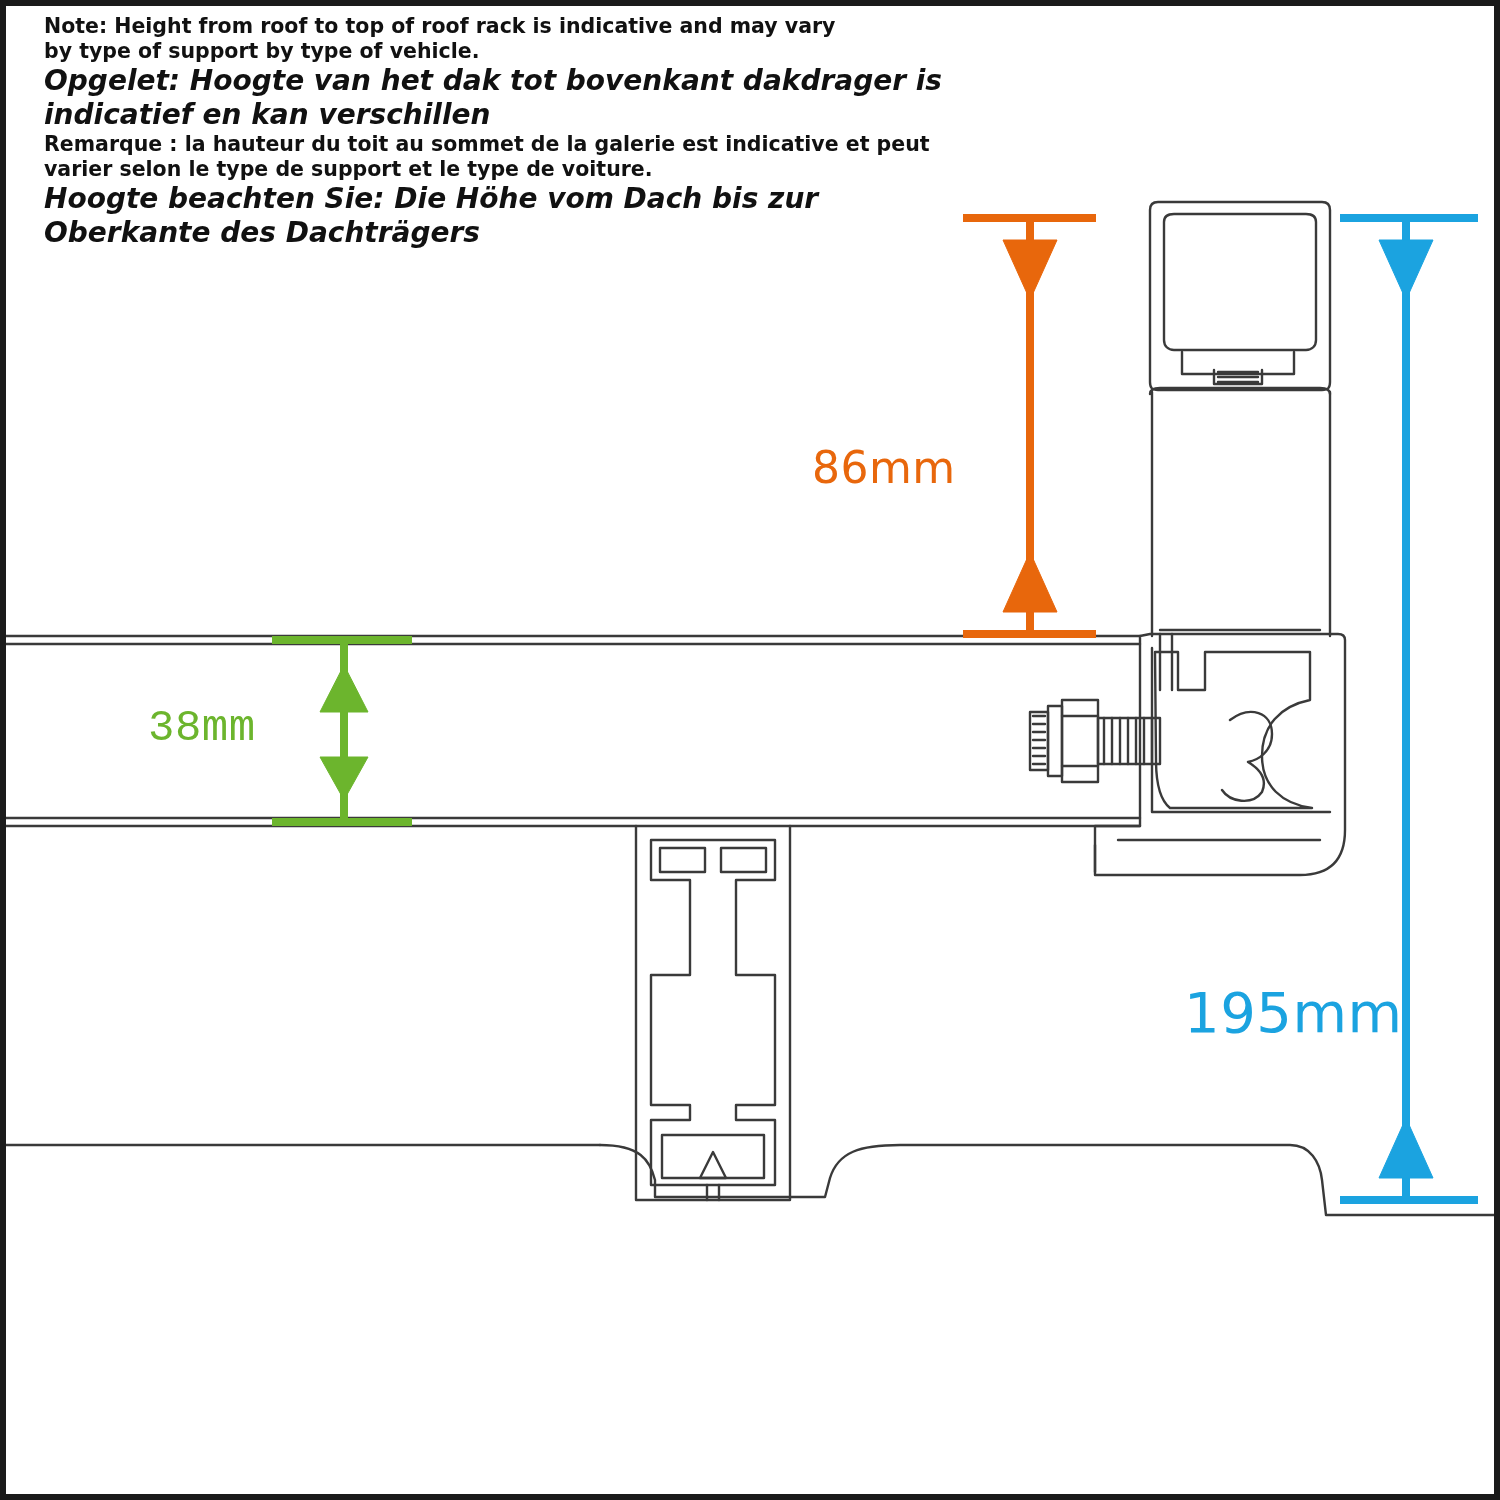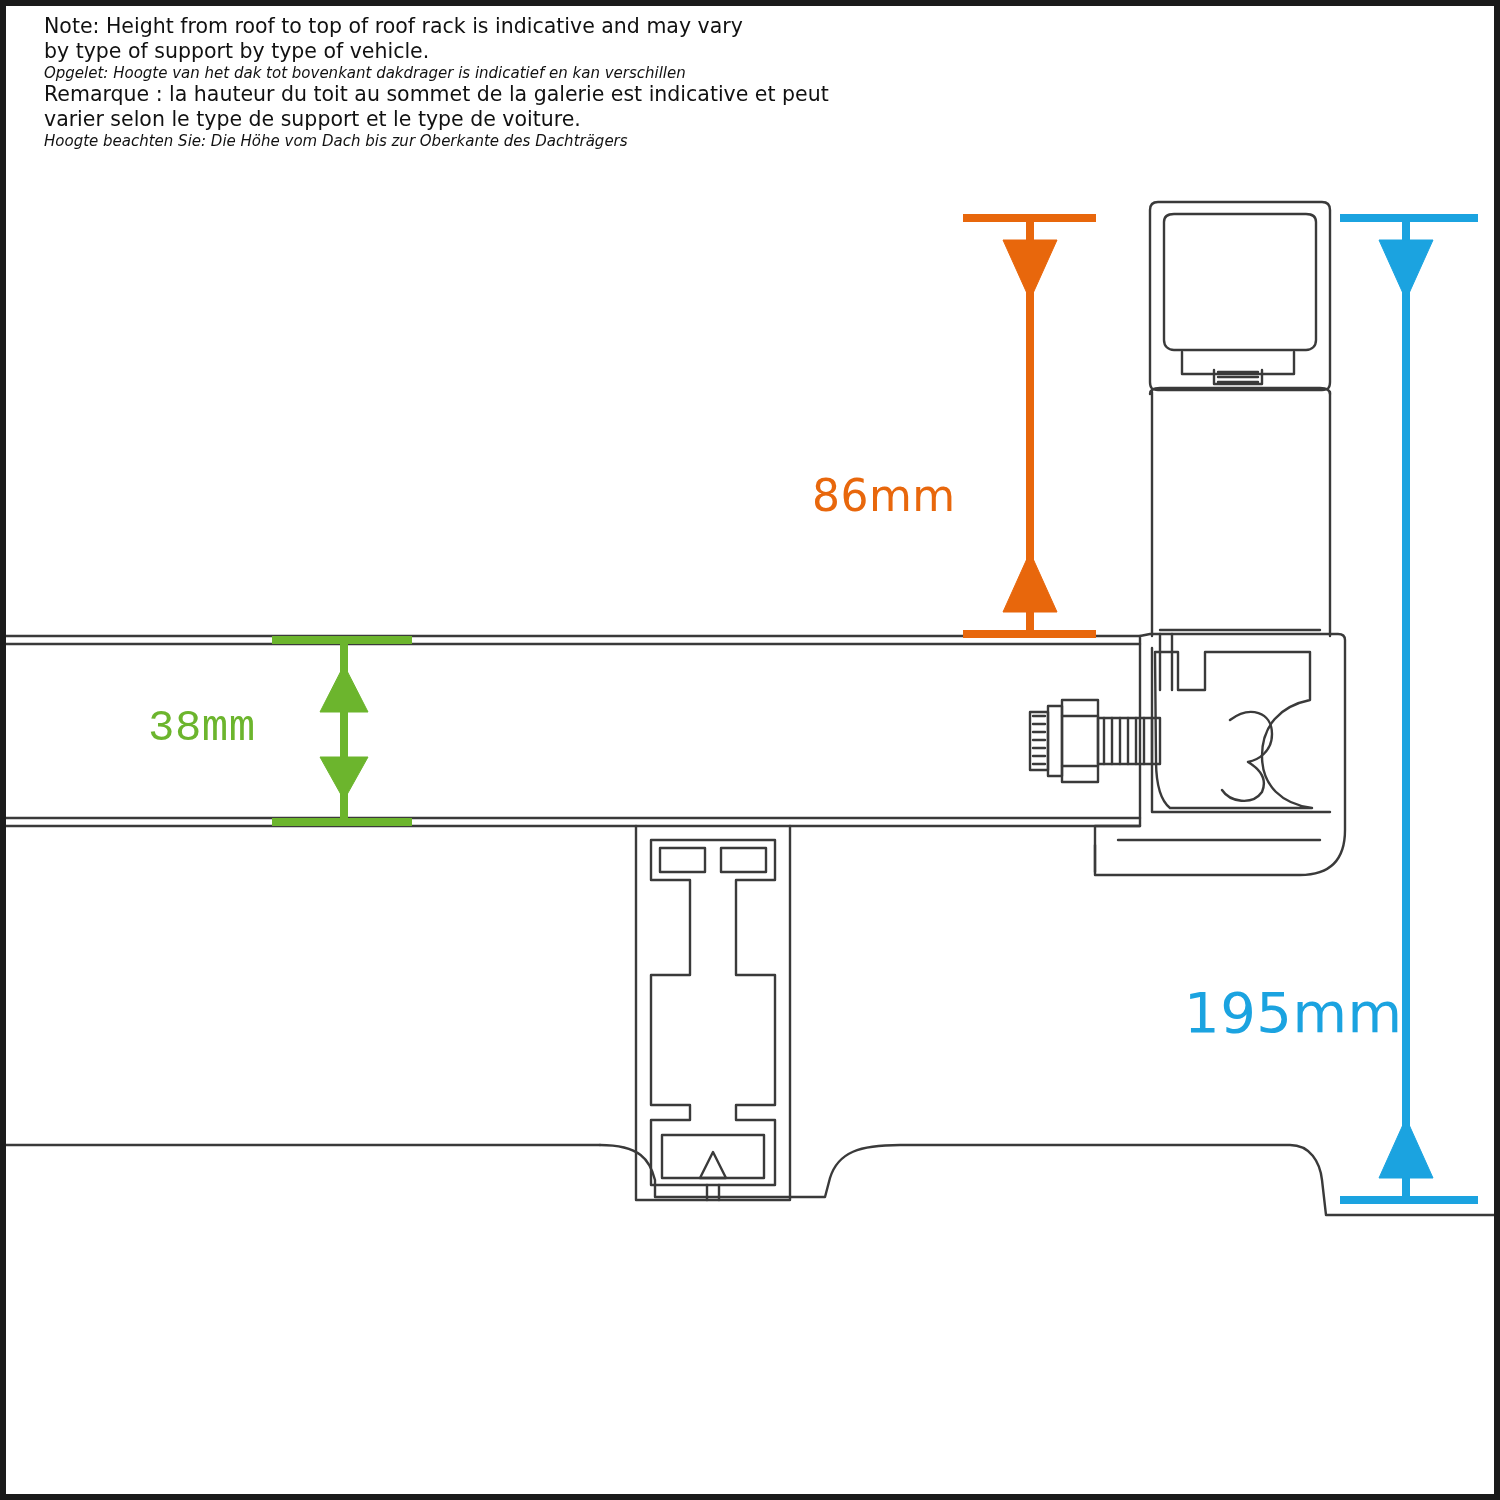--- a/index.html
+++ b/index.html
@@ -1,24 +1,24 @@
 <!DOCTYPE html>
 <html><head>
 <meta charset="utf-8">
 <style>
   html,body{margin:0;padding:0;background:#ffffff;}
   body{width:1500px;height:1500px;font-family:"DejaVu Sans",sans-serif;}
   #stage{position:relative;width:1500px;height:1500px;overflow:hidden;background:#fff;}
   #frame{position:absolute;left:0;top:0;width:1500px;height:1500px;box-sizing:border-box;border:6px solid #1a1a1a;}
   .notes{position:absolute;left:44px;top:14px;width:950px;}
   .notes div{line-height:1.22;color:#111;}
-  .note-en{font-size:20.5px;font-weight:normal;}
-  .note-it{font-size:15px;font-weight:normal;font-style:italic;}
+  .note-en{font-size:20.5px;font-weight:bold;}
+  .note-it{font-size:28px;font-weight:bold;font-style:italic;}
   .dim-label{position:absolute;font-weight:400;letter-spacing:0.5px;}
-  .lbl-86{font-size:44px;color:#e8670c;left:812px;top:470px;}
+  .lbl-86{font-size:44px;color:#e8670c;left:812px;top:442px;}
   .lbl-38{font-size:44px;color:#6cb52d;left:148px;top:703px;font-family:Liberation Mono, monospace;}
   .lbl-195{font-size:56px;color:#1ba3e0;left:1184px;top:980px;}
   svg{position:absolute;left:0;top:0;}
 </style>
 </head>
 <body>
 
 <div id="stage">
 
   <svg width="1500" height="1500" viewBox="0 0 1500 1500">

